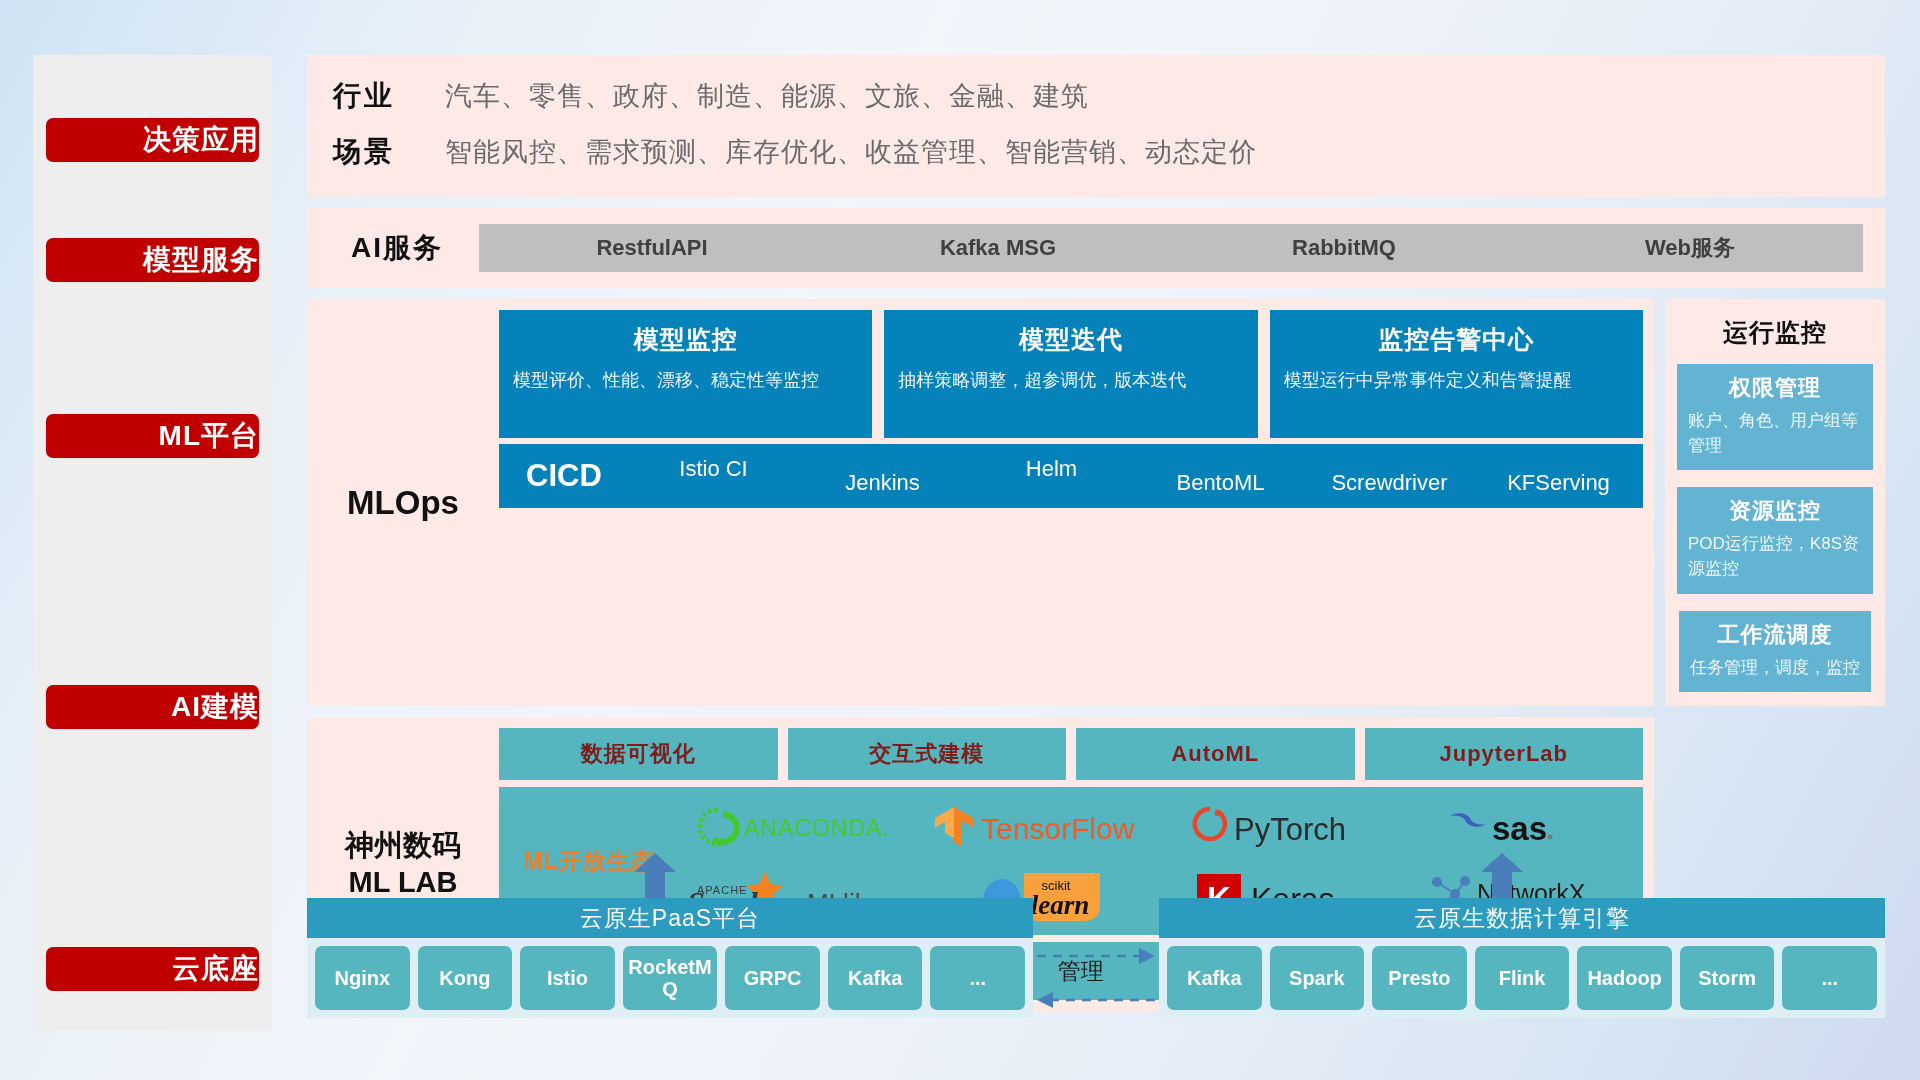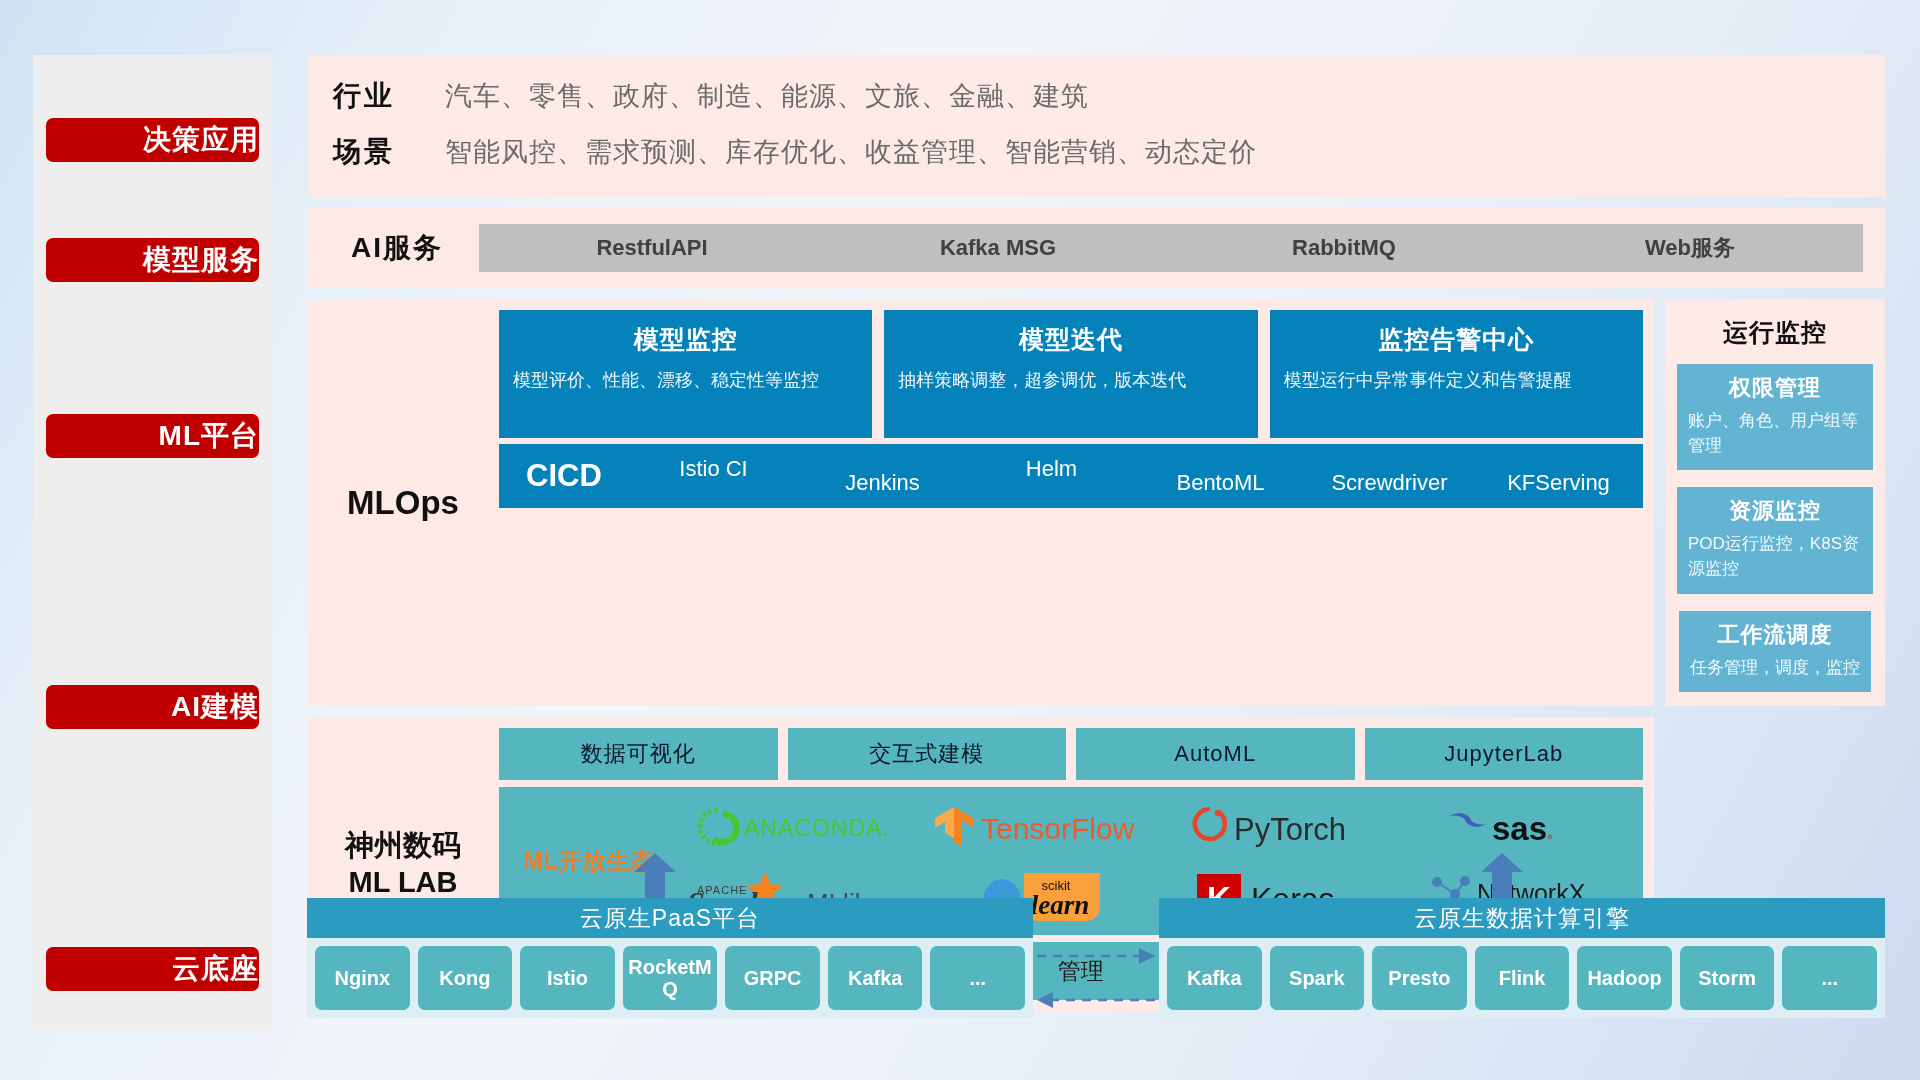--- a/index.html
+++ b/index.html
@@ -127,21 +127,21 @@
   .lab-key {
     width: 192px; flex: none; display: flex; align-items: center; justify-content: center;
     font-size: 29px; font-weight: bold; color: #111; text-align: center; line-height: 1.3;
     white-space: pre-line;
   }
   .lab-right { flex: 1; display: flex; flex-direction: column; gap: 7px; }
   .lab-tools { display: flex; gap: 10px; }
   .lab-tool {
     flex: 1; height: 52px; background: #56b6bf;
     display: flex; align-items: center; justify-content: center;
-    color: #0f172a; font-size: 22px; font-weight: normal; letter-spacing: 1px;
+    color: #7f1d1d; font-size: 22px; font-weight: bold; letter-spacing: 1px;
   }
   .eco {
     background: #56b6bf; display: flex; align-items: stretch; padding: 6px 0;
     min-height: 148px;
   }
   .eco-label {
     width: 180px; flex: none; display: flex; align-items: center; justify-content: center;
     color: #f07c26; font-size: 23px; font-weight: bold; letter-spacing: 1px;
   }
   .eco-grid {

